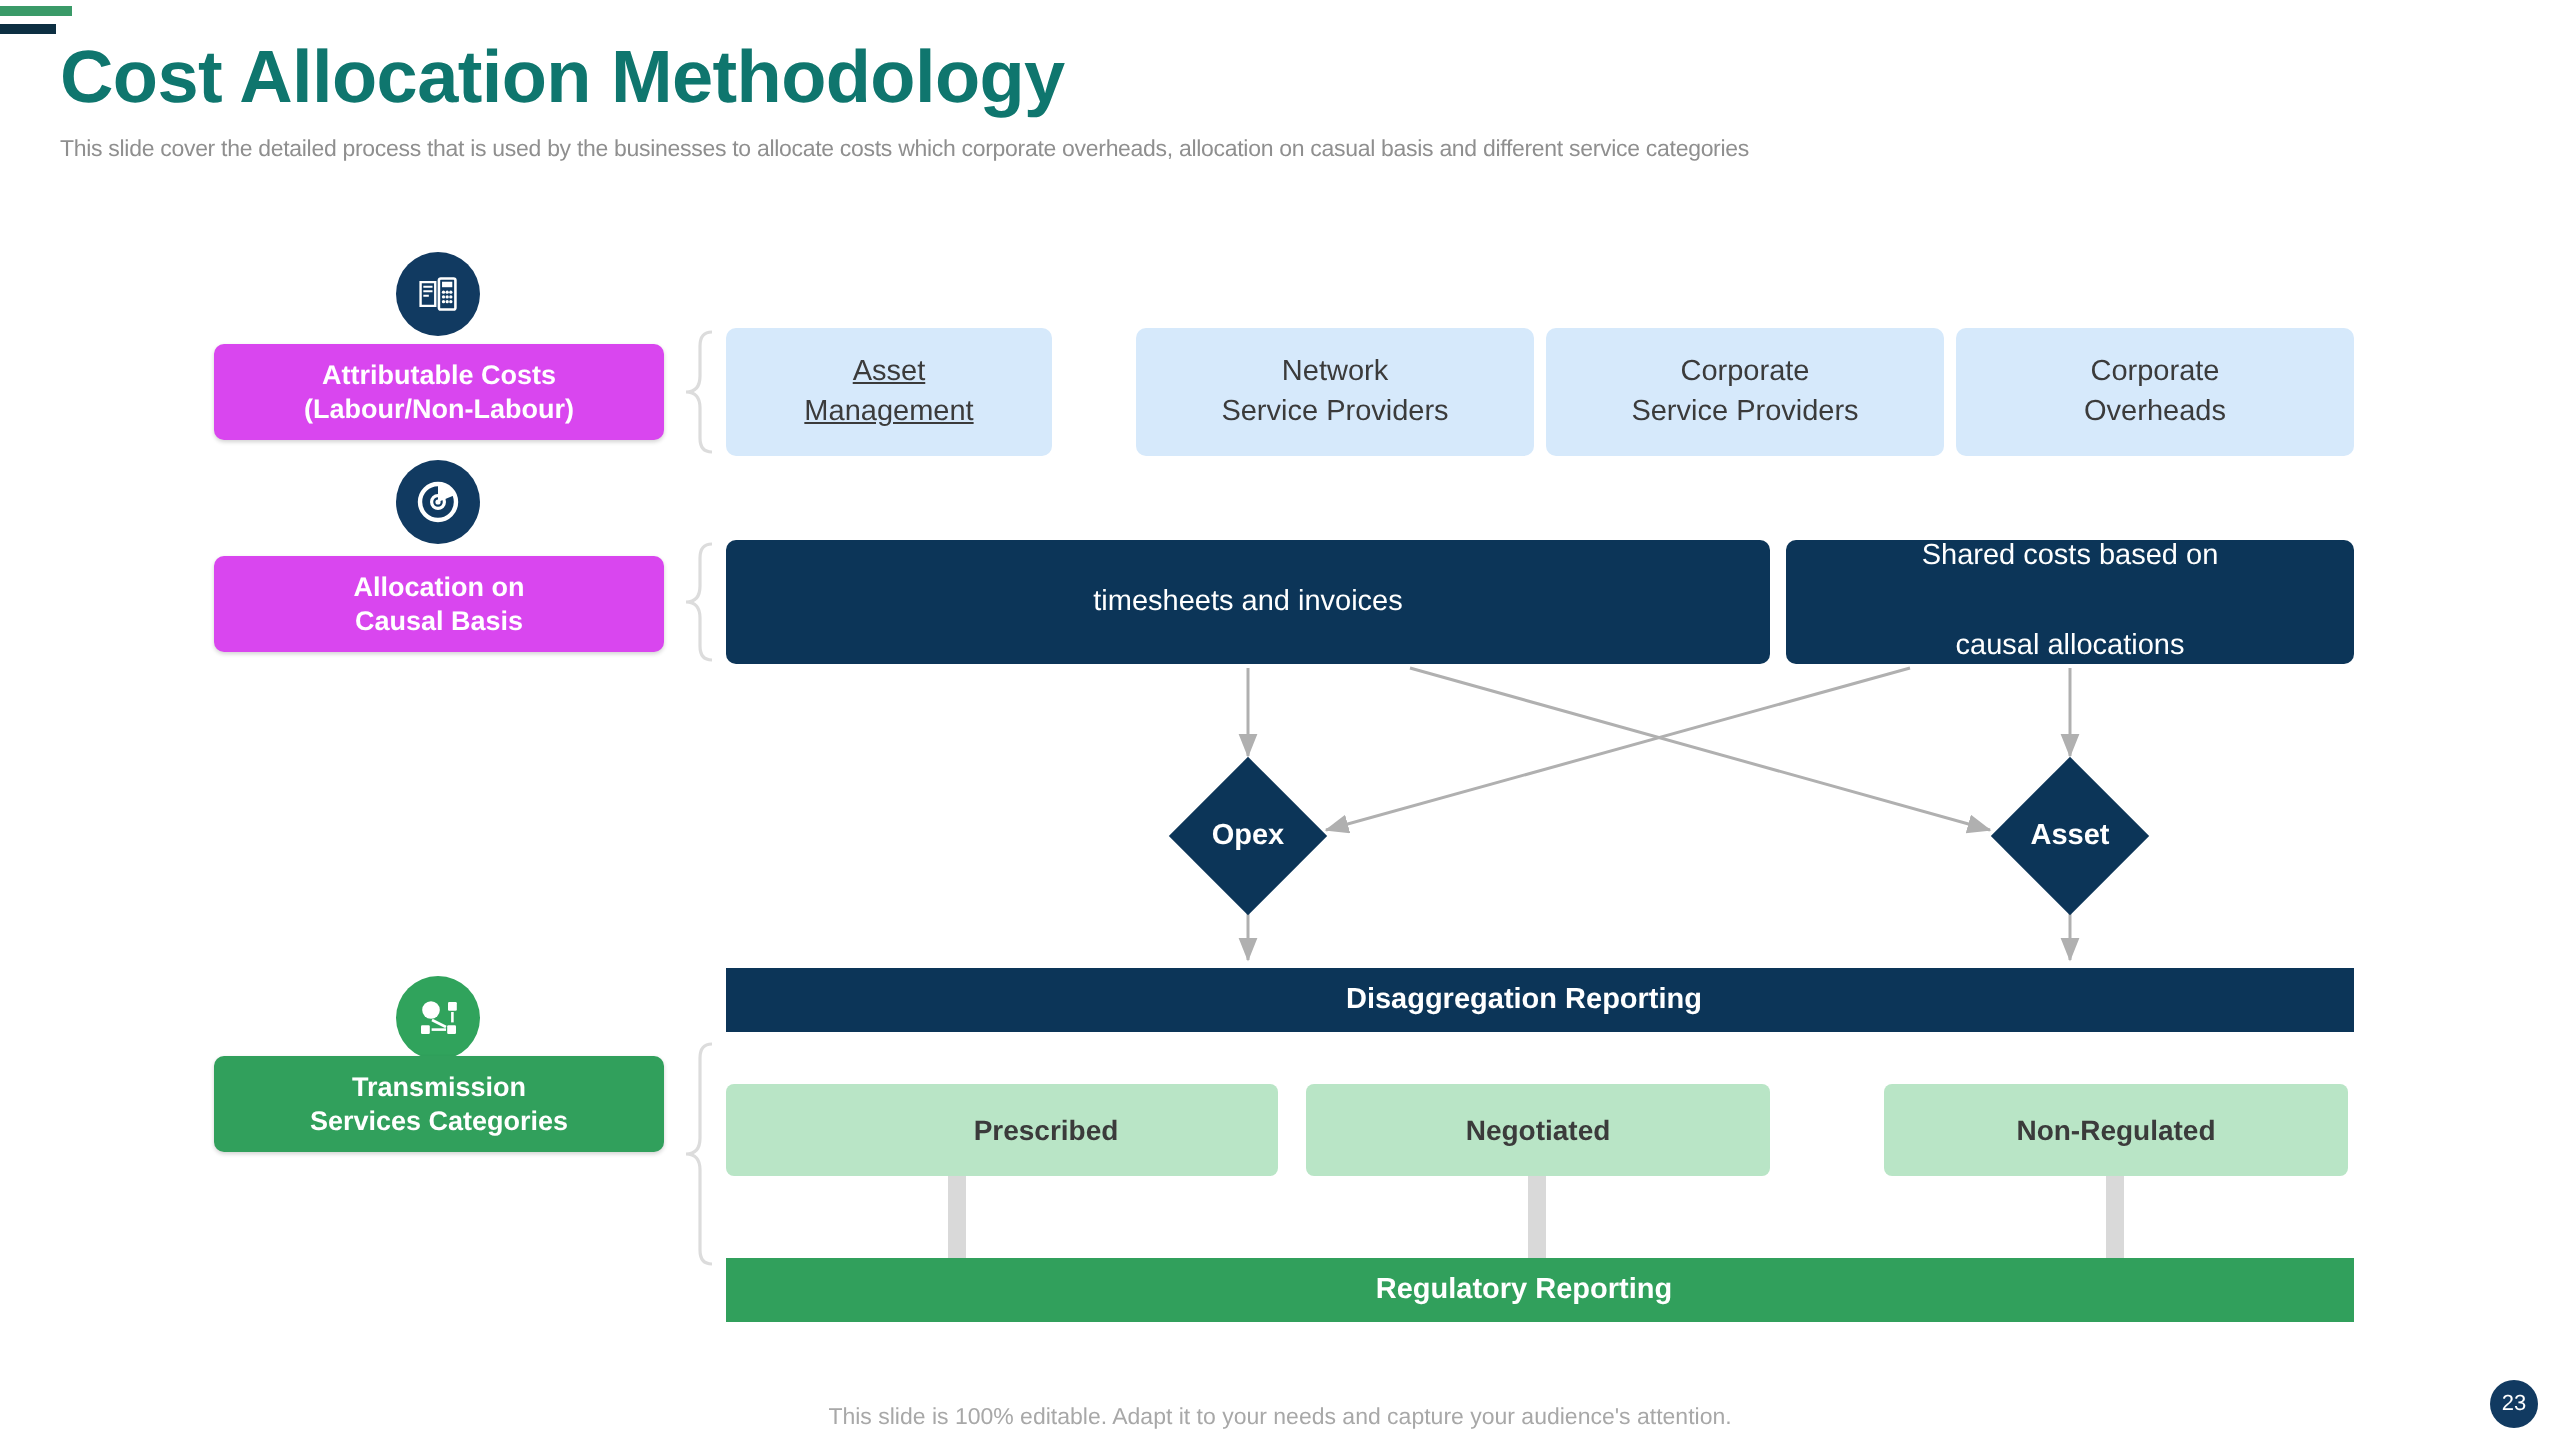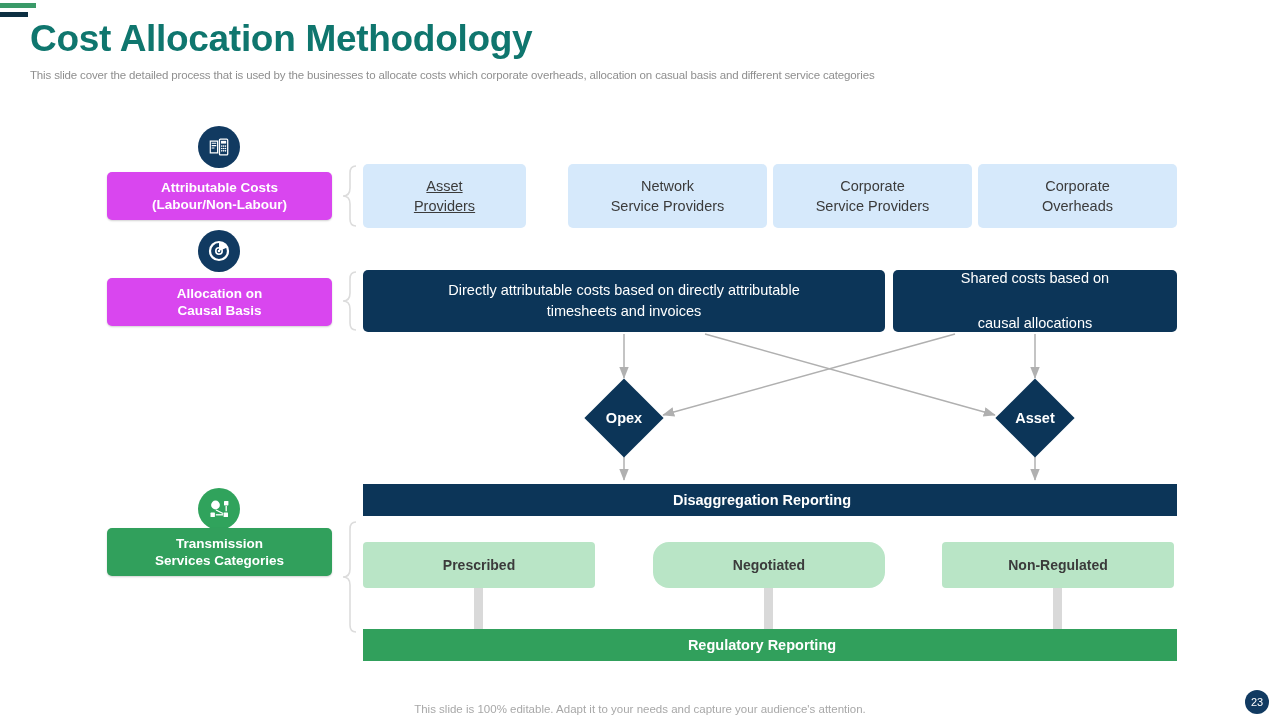--- a/index.html
+++ b/index.html
@@ -293,63 +293,62 @@
     <path d="M8.8 17.8 h7.2" stroke="#ffffff" stroke-width="1.3"></path>
   </svg>
 </div>
 <div class="rail-label green" style="top:528px;">
   <span>Transmission</span>
   <span>Services Categories</span>
 </div>
 
 <div class="blue-box" style="left:363px; width:163px;text-decoration:underline;">
   <span>Asset</span>
-  <span>Providers</span>
+  <span>Management</span>
 </div>
 <div class="blue-box" style="left:568px; width:199px;">
   <span>Network</span>
   <span>Service Providers</span>
 </div>
 <div class="blue-box" style="left:773px; width:199px;">
   <span>Corporate</span>
   <span>Service Providers</span>
 </div>
 <div class="blue-box" style="left:978px; width:199px;">
   <span>Corporate</span>
   <span>Overheads</span>
 </div>
 
 <div class="navy-box" style="left:363px; width:522px;">
-  <span>Directly attributable costs based on directly attributable</span>
   <span>timesheets and invoices</span>
 </div>
 <div class="navy-box" style="left:893px; width:284px;gap:24px;">
   <span>Shared costs based on</span>
   <span>causal allocations</span>
 </div>
 
 <div class="diamond-wrap" style="left:587px; top:381px;">
   <div class="diamond-shape"></div>
   <div class="diamond-text">Opex</div>
 </div>
 <div class="diamond-wrap" style="left:998px; top:381px;">
   <div class="diamond-shape"></div>
   <div class="diamond-text">Asset</div>
 </div>
 
 <div class="wide-bar bar-navy">
   <span class="bar-text">Disaggregation Reporting</span>
 </div>
 
-<div class="green-box" style="left:363px; width:232px;">
+<div class="green-box" style="left:363px; width:232px;padding-left:44px;">
   <span>Prescribed</span>
 </div>
 <div class="stem" style="left:474px;"></div>
 
-<div class="green-box" style="left:653px; width:232px;border-radius:16px;">
+<div class="green-box" style="left:653px; width:232px;">
   <span>Negotiated</span>
 </div>
 <div class="stem" style="left:764px;"></div>
 
 <div class="green-box" style="left:942px; width:232px;">
   <span>Non-Regulated</span>
 </div>
 <div class="stem" style="left:1053px;"></div>
 
 <div class="wide-bar bar-green">

